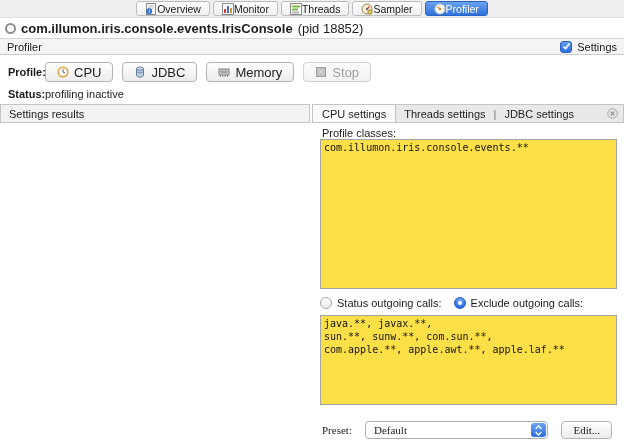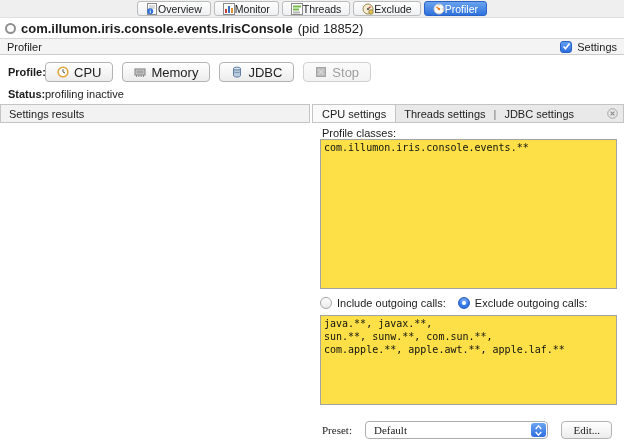--- a/index.html
+++ b/index.html
@@ -161,21 +161,21 @@
     </div>
     <div class="seg">
       <span class="ticon">
         <svg width="12" height="12" viewBox="0 0 12 12">
             <circle cx="6" cy="6" r="5" fill="#f6edd2" stroke="#9a8a4e"></circle>
             <line x1="6" y1="6" x2="8.6" y2="3.6" stroke="#c0392b" stroke-width="1.2"></line>
             <circle cx="6" cy="6" r="1.2" fill="#6b6b6b"></circle>
             <circle cx="9" cy="9" r="2.2" fill="#e8c64e" stroke="#9a8a4e"></circle>
           </svg>
       </span>
-      <span>Exclude</span>
+      <span>Sampler</span>
     </div>
     <div class="seg selected">
       <span class="ticon">
         <svg width="12" height="12" viewBox="0 0 12 12">
             <circle cx="6" cy="6" r="5" fill="#fdfdfd" stroke="#c8c8c8"></circle>
             <line x1="6" y1="6" x2="3.4" y2="3.8" stroke="#e67e22" stroke-width="1.4"></line>
             <circle cx="6" cy="6" r="1.2" fill="#e67e22"></circle>
             <rect x="5.6" y="1.2" width="0.8" height="1.4" fill="#999"></rect>
             <rect x="9.4" y="5.6" width="1.4" height="0.8" fill="#999"></rect>
           </svg>
@@ -209,40 +209,40 @@
             <circle cx="6" cy="6" r="4.8" fill="#fff" stroke="#e2a33c" stroke-width="1.6"></circle>
             <line x1="6" y1="6" x2="6" y2="3.2" stroke="#555" stroke-width="1"></line>
             <line x1="6" y1="6" x2="8" y2="7" stroke="#555" stroke-width="1"></line>
           </svg>
       </span>
       <span>CPU</span>
     </span>
     <span class="btn">
       <span class="bicon">
         <svg width="12" height="12" viewBox="0 0 12 12">
+            <path d="M2.5 2.6 v6.8 c0 1 1.6 1.7 3.5 1.7 s3.5 -0.7 3.5 -1.7 v-6.8 z" fill="#b9cbdd" stroke="#5d7da0"></path>
+            <ellipse cx="6" cy="2.6" rx="3.5" ry="1.5" fill="#d7e3ee" stroke="#5d7da0"></ellipse>
+            <path d="M2.5 5.4 c0.6 0.8 2 1.2 3.5 1.2 s2.9 -0.4 3.5 -1.2" fill="none" stroke="#5d7da0" stroke-width="0.7"></path>
+          </svg>
+      </span>
+      <span>JDBC</span>
+    </span>
+    <span class="btn">
+      <span class="bicon">
+        <svg width="12" height="12" viewBox="0 0 12 12">
             <rect x="1" y="3" width="10" height="6" fill="#cfcfcf" stroke="#7e7e7e"></rect>
             <rect x="2.5" y="4.5" width="7" height="3" fill="#a5a5a5"></rect>
             <rect x="2" y="9" width="1" height="2" fill="#8a8a8a"></rect>
             <rect x="4.3" y="9" width="1" height="2" fill="#8a8a8a"></rect>
             <rect x="6.6" y="9" width="1" height="2" fill="#8a8a8a"></rect>
             <rect x="9" y="9" width="1" height="2" fill="#8a8a8a"></rect>
           </svg>
       </span>
       <span>Memory</span>
     </span>
-    <span class="btn">
-      <span class="bicon">
-        <svg width="12" height="12" viewBox="0 0 12 12">
-            <path d="M2.5 2.6 v6.8 c0 1 1.6 1.7 3.5 1.7 s3.5 -0.7 3.5 -1.7 v-6.8 z" fill="#b9cbdd" stroke="#5d7da0"></path>
-            <ellipse cx="6" cy="2.6" rx="3.5" ry="1.5" fill="#d7e3ee" stroke="#5d7da0"></ellipse>
-            <path d="M2.5 5.4 c0.6 0.8 2 1.2 3.5 1.2 s2.9 -0.4 3.5 -1.2" fill="none" stroke="#5d7da0" stroke-width="0.7"></path>
-          </svg>
-      </span>
-      <span>JDBC</span>
-    </span>
     <span class="btn disabled">
       <span class="bicon">
         <svg width="12" height="12" viewBox="0 0 12 12">
             <rect x="1.5" y="1.5" width="9" height="9" fill="#bdbdbd" stroke="#a2a2a2"></rect>
             <path d="M3.5 3.5 L8.5 8.5 M8.5 3.5 L3.5 8.5" stroke="#d7d7d7" stroke-width="1.2"></path>
           </svg>
       </span>
       <span>Stop</span>
     </span>
   </div>
@@ -277,21 +277,21 @@
           </svg>
       </span>
     </div>
 
     <div class="rp-body">
       <span class="field-label" style="top:4px;">Profile classes:</span>
       <textarea id="ta-classes" class="ta" spellcheck="false" style="">com.illumon.iris.console.events.**</textarea>
 
       <div class="radio-row">
         <span class="radio"></span>
-        <span class="radio-label">Include outgoing calls:</span>
+        <span class="radio-label">Status outgoing calls:</span>
         <span class="radio selected"></span>
         <span class="radio-label">Exclude outgoing calls:</span>
       </div>
 
       <textarea id="ta-filter" class="ta" spellcheck="false" style="">java.**, javax.**,
 sun.**, sunw.**, com.sun.**,
 com.apple.**, apple.awt.**, apple.laf.**</textarea>
 
       <div class="preset-row">
         <span>Preset:</span>

